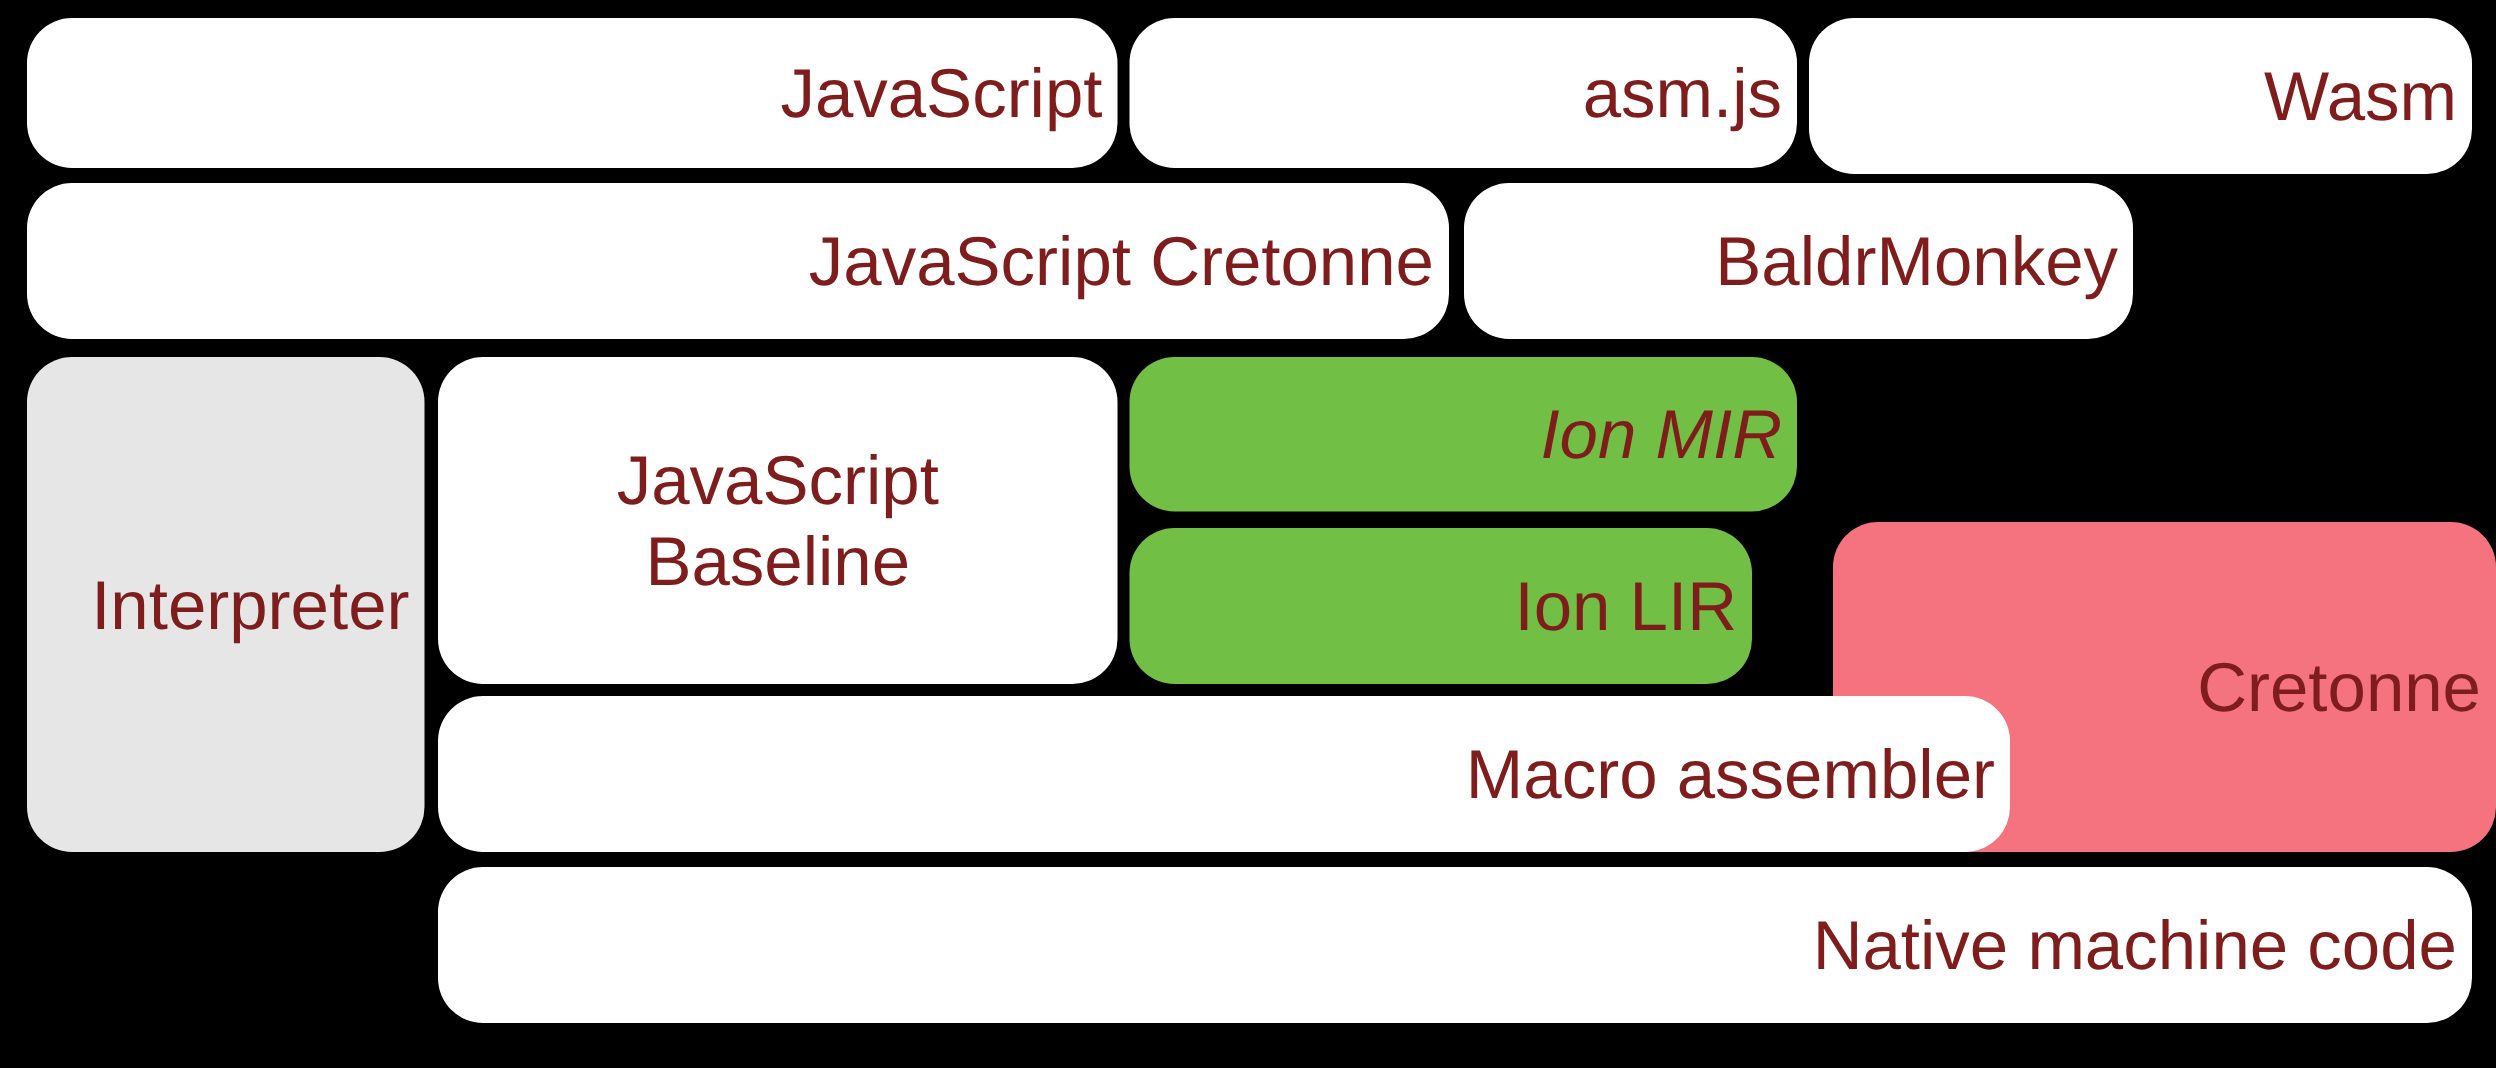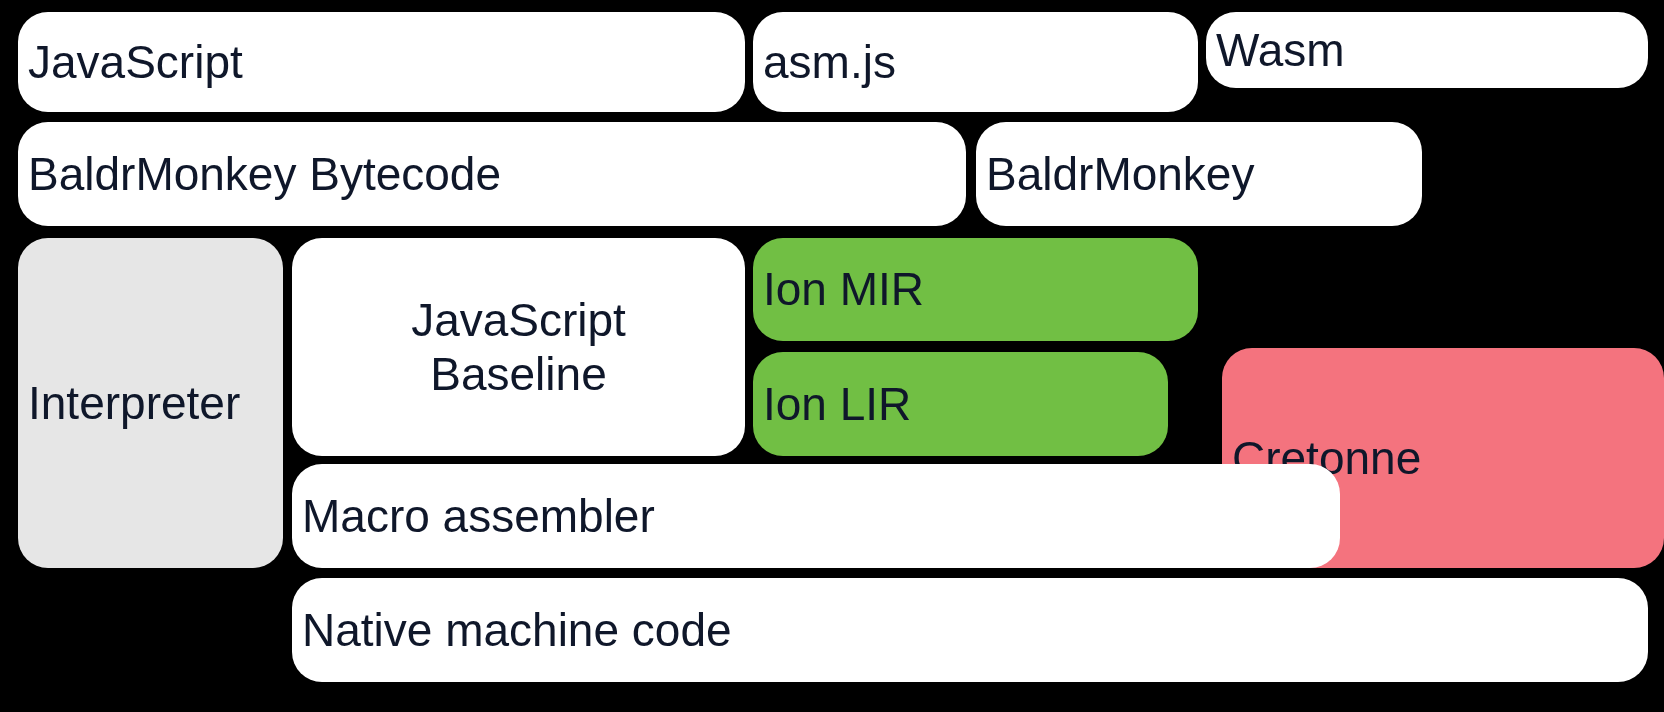--- a/index.html
+++ b/index.html
@@ -15,24 +15,24 @@
     position: relative;
     width: 1664px;
     height: 712px;
     background: #000000;
     overflow: hidden;
   }
   .node {
     position: absolute;
     display: flex;
     align-items: center;
-    justify-content: flex-start;
+    justify-content: flex-end;
     border-radius: 30px;
     background: #ffffff;
-    color: #0f172a;
+    color: #7f1d1d;
     font-size: 46px;
     line-height: 1.18;
     text-align: center;
     box-sizing: border-box;
     padding: 0 10px;
   }
   .label {
     display: block;
     white-space: pre-line;
   }
@@ -43,41 +43,41 @@
 <div class="canvas" style="background-color: rgb(0, 0, 0);">
 
   <div class="node" style="left: 18px; top: 12px; width: 727px; height: 100px; background-color: rgb(255, 255, 255);">
     <span class="label">JavaScript</span>
   </div>
 
   <div class="node" style="left: 753px; top: 12px; width: 445px; height: 100px; background-color: rgb(255, 255, 255);">
     <span class="label">asm.js</span>
   </div>
 
-  <div class="node" style="left: 1206px; top: 12px; width: 442px; height: 76px; background-color: rgb(255, 255, 255);">
+  <div class="node" style="left: 1206px; top: 12px; width: 442px; height: 104px; background-color: rgb(255, 255, 255);">
     <span class="label">Wasm</span>
   </div>
 
   <div class="node" style="left: 18px; top: 122px; width: 948px; height: 104px; background-color: rgb(255, 255, 255);">
-    <span class="label">BaldrMonkey Bytecode</span>
+    <span class="label">JavaScript Cretonne</span>
   </div>
 
   <div class="node" style="left: 976px; top: 122px; width: 446px; height: 104px; background-color: rgb(255, 255, 255);">
     <span class="label">BaldrMonkey</span>
   </div>
 
   <div class="node" style="left: 18px; top: 238px; width: 265px; height: 330px; background-color: rgb(230, 230, 230);">
     <span class="label">Interpreter</span>
   </div>
 
   <div class="node" style="left: 292px; top: 238px; width: 453px; height: 218px; padding: 0px 50px; background-color: rgb(255, 255, 255);">
     <span class="label">JavaScript Baseline</span>
   </div>
 
-  <div class="node" style="left: 753px; top: 238px; width: 445px; height: 103px; background-color: rgb(113, 191, 68);">
+  <div class="node" style="left: 753px; top: 238px; width: 445px; height: 103px; background-color: rgb(113, 191, 68); font-style: italic;">
     <span class="label">Ion MIR</span>
   </div>
 
   <div class="node" style="left: 753px; top: 352px; width: 415px; height: 104px; background-color: rgb(113, 191, 68);">
     <span class="label">Ion LIR</span>
   </div>
 
   <div class="node" style="left: 1206px; top: 348px; width: 442px; height: 220px; background-color: rgb(244, 115, 126); margin-left: 16px;">
     <span class="label">Cretonne</span>
   </div>

